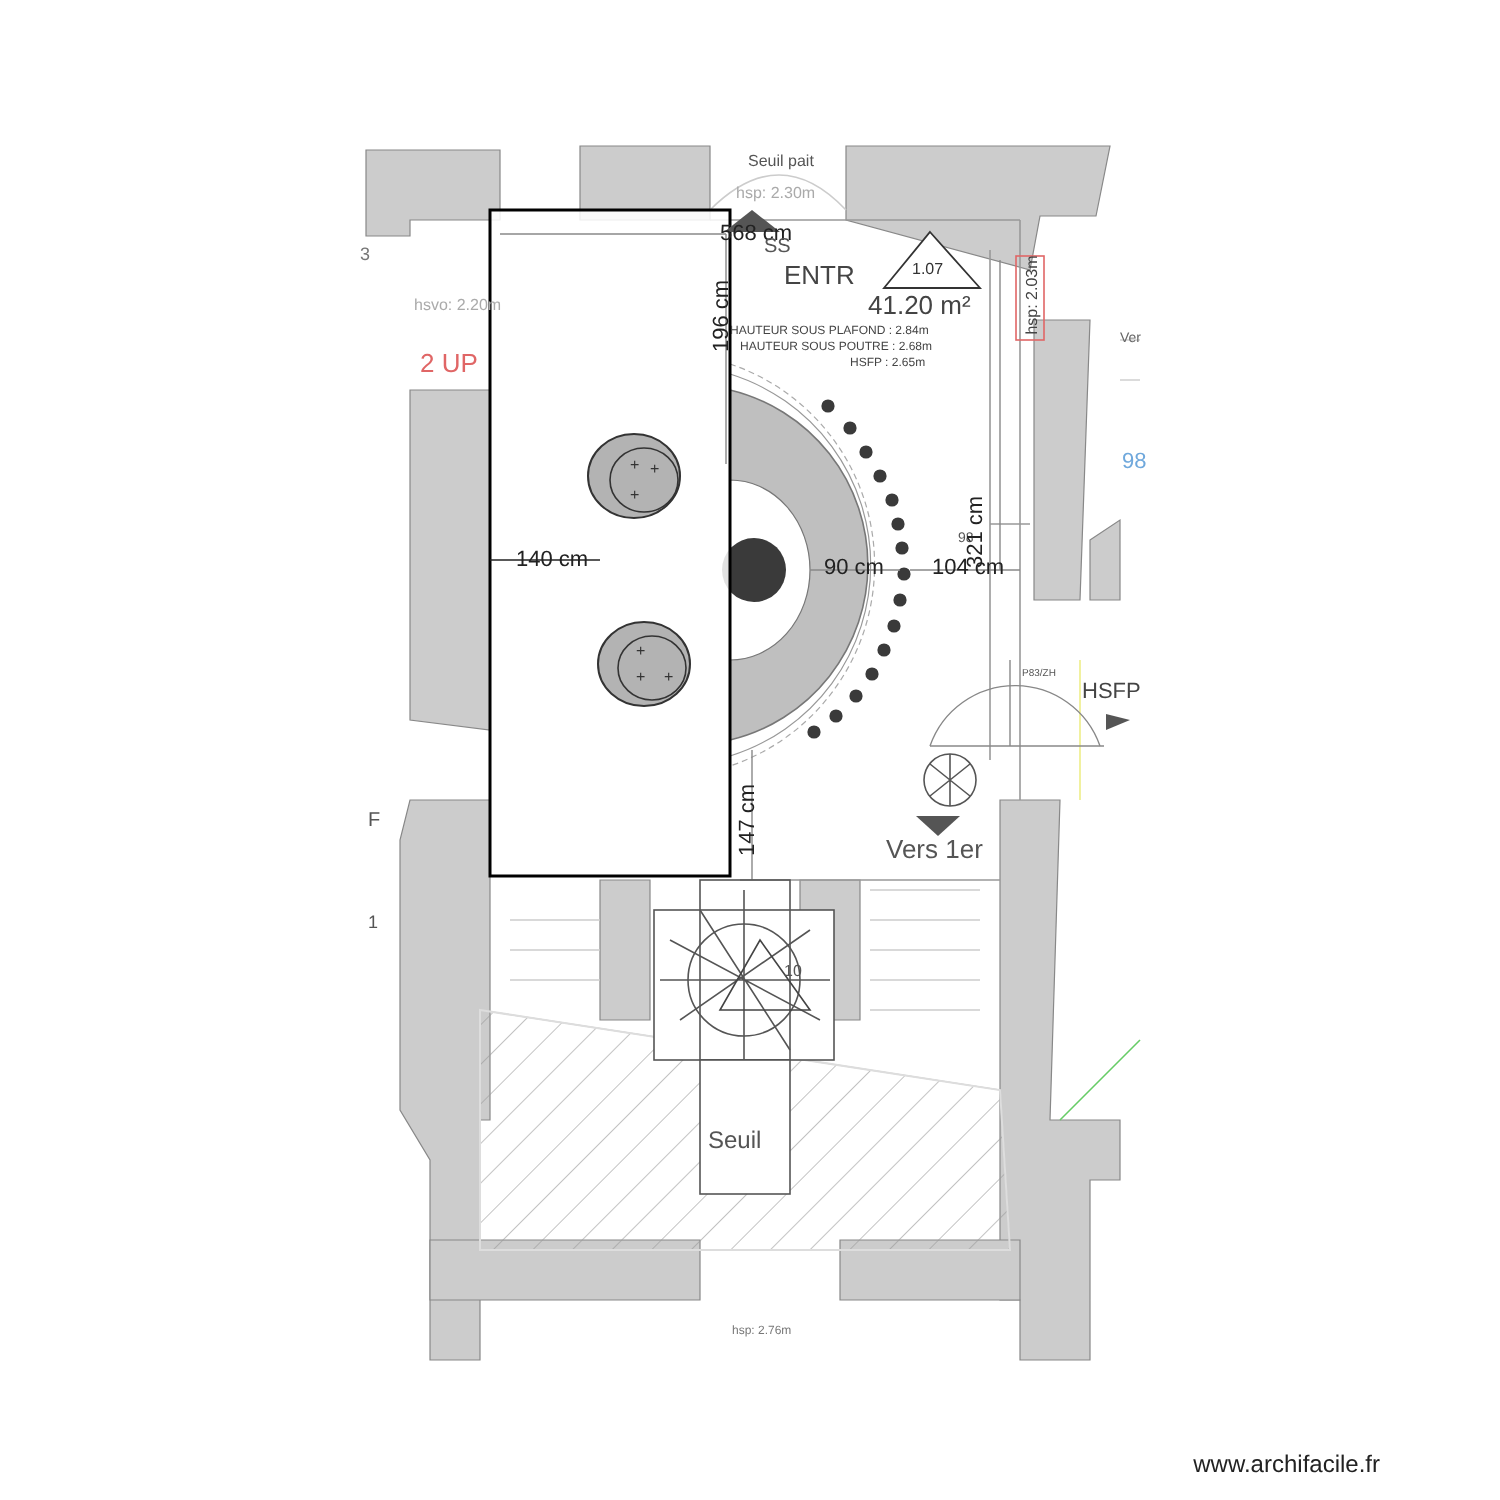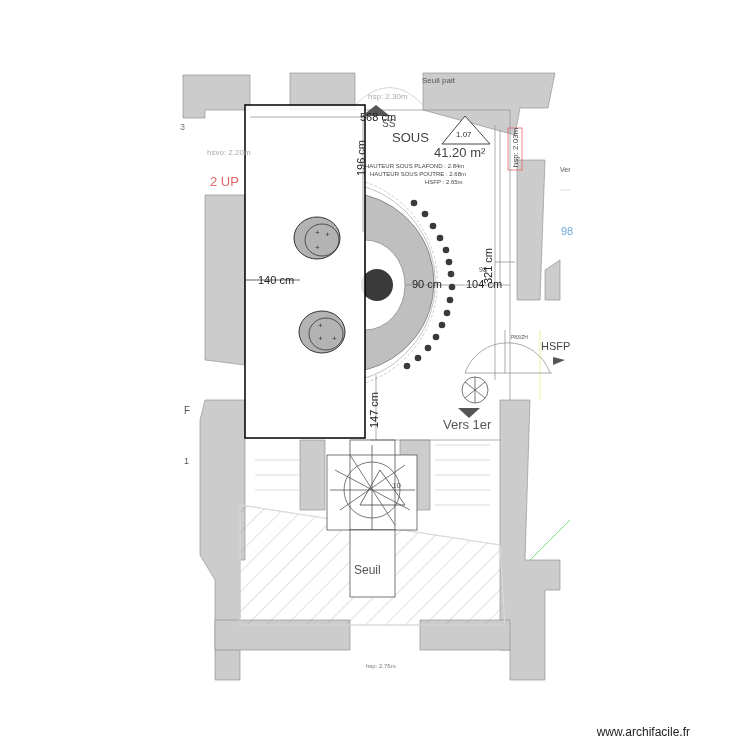--- a/index.html
+++ b/index.html
@@ -135,29 +135,29 @@
     <path d="M465,382 L485,398 M465,398 L485,382 M475,377 L475,403"></path>
   </g>
   <polygon points="458,408 480,408 469,418" fill="#555"></polygon>
   <polygon points="362,116 376,105 390,116" fill="#555"></polygon>
 
   <polygon points="465,116 490,144 442,144" fill="#fff" stroke="#333" stroke-width="0.9"></polygon>
 
   <rect x="508" y="128" width="14" height="42" fill="none" stroke="#e06666" stroke-width="0.8"></rect>
 </svg>
 
-<span class="lbl" style="left:374px;top:76px;font-size:8px;color:#555;margin-left:48px;">Seuil pait</span>
+<span class="lbl" style="left:374px;top:76px;font-size:8px;color:#555;">Seuil pait</span>
 <span class="lbl" style="left:368px;top:92px;font-size:8px;color:#aaa;">hsp: 2.30m</span>
 <span class="lbl" style="left:207px;top:148px;font-size:8px;color:#aaa;">hsvo: 2.20m</span>
 <span class="lbl" style="left:210px;top:174px;font-size:13px;color:#e06666;">2 UP</span>
 <span class="lbl" style="left:180px;top:122px;font-size:9px;color:#777;">3</span>
 
 <span class="lbl" style="left:360px;top:111px;font-size:11px;color:#222;">568 cm</span>
 <span class="lbl" style="left:382px;top:118px;font-size:10px;color:#555;">SS</span>
-<span class="lbl" style="left:392px;top:130px;font-size:13px;color:#444;">SOUS</span>
+<span class="lbl" style="left:392px;top:130px;font-size:13px;color:#444;">ENTR</span>
 <span class="lbl" style="left:392px;top:145px;font-size:13px;color:#444;margin-left:42px;">41.20 m²</span>
 <span class="lbl" style="left:365px;top:163px;font-size:6px;color:#444;">HAUTEUR SOUS PLAFOND : 2.84m</span>
 <span class="lbl" style="left:370px;top:171px;font-size:6px;color:#444;">HAUTEUR SOUS POUTRE : 2.68m</span>
 <span class="lbl" style="left:425px;top:179px;font-size:6px;color:#444;">HSFP : 2.65m</span>
 <span class="lbl" style="left:456px;top:130px;font-size:8px;color:#333;">1.07</span>
 <span class="lbl" style="left:496px;top:143px;font-size:8px;color:#444;transform:rotate(-90deg);">hsp: 2.03m</span>
 <span class="lbl" style="left:560px;top:166px;font-size:7px;color:#666;">Ver</span>
 <span class="lbl" style="left:561px;top:225px;font-size:11px;color:#6fa8dc;">98</span>
 
 <span class="lbl" style="left:343px;top:152px;font-size:11px;color:#222;transform:rotate(-90deg);">196 cm</span>

